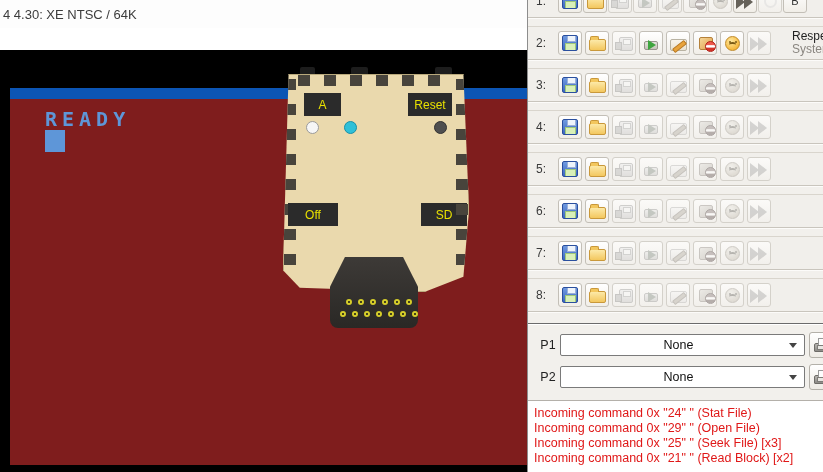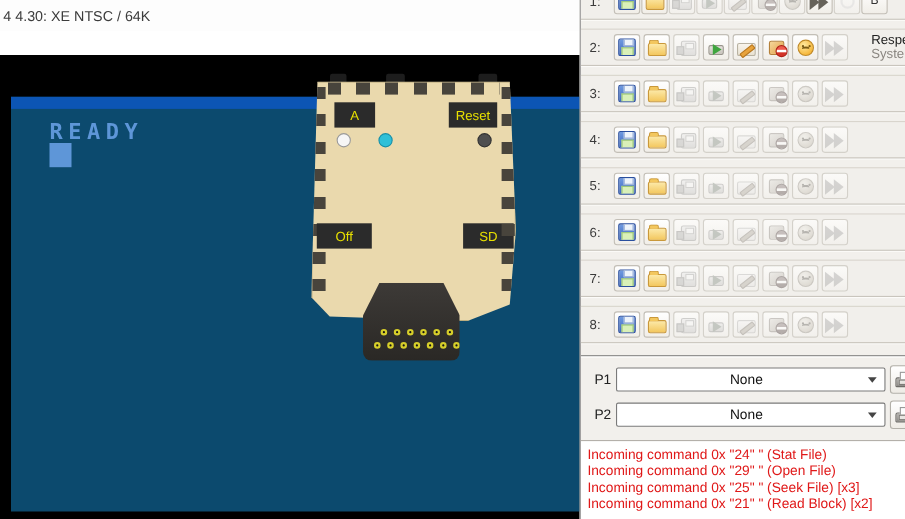--- a/index.html
+++ b/index.html
@@ -9,21 +9,21 @@
 
   
   .titlebar{position:absolute;left:0;top:0;width:527px;height:28px;background:#fdfdfd;
             display:flex;align-items:center;padding-left:3px;font-size:13px;color:#3c3c3c;}
   .menubar{position:absolute;left:0;top:28px;width:527px;height:22px;background:#f9f9f9;
            display:flex;align-items:center;font-size:13px;color:#1a1a1a;}
   .menu-item{padding:2px 10px;margin-left:-2px;cursor:default;}
   .menu-item:first-child{margin-left:-5px;}
 
   .display{position:absolute;left:0;top:50px;width:527px;height:422px;background:#000;}
-  .screen{position:absolute;left:10px;top:38px;right:0;bottom:7px;background:#0c4a6e;}
+  .screen{position:absolute;left:10px;top:38px;right:0;bottom:7px;background:#7f1d1d;}
   .screen::before{content:"";position:absolute;top:0;left:0;right:0;height:11px;background:#0c55b4;}
   .ready{position:absolute;left:35px;top:19px;font-family:"DejaVu Sans Mono",monospace;
          font-weight:bold;font-size:20px;letter-spacing:5px;color:#5e96d8;}
   .cursor{position:absolute;left:35px;top:42px;width:20px;height:22px;background:#5e96d8;}
 
   
   .device{position:absolute;left:283px;top:64px;width:186px;height:266px;z-index:5;}
   .dev-tab{position:absolute;top:3px;height:10px;background:#1d1d1d;border-radius:2px;}
   .dev-body{position:absolute;left:0;top:10px;width:186px;height:218px;background:#ead9ad;
             border:1px solid #b9a97c;

